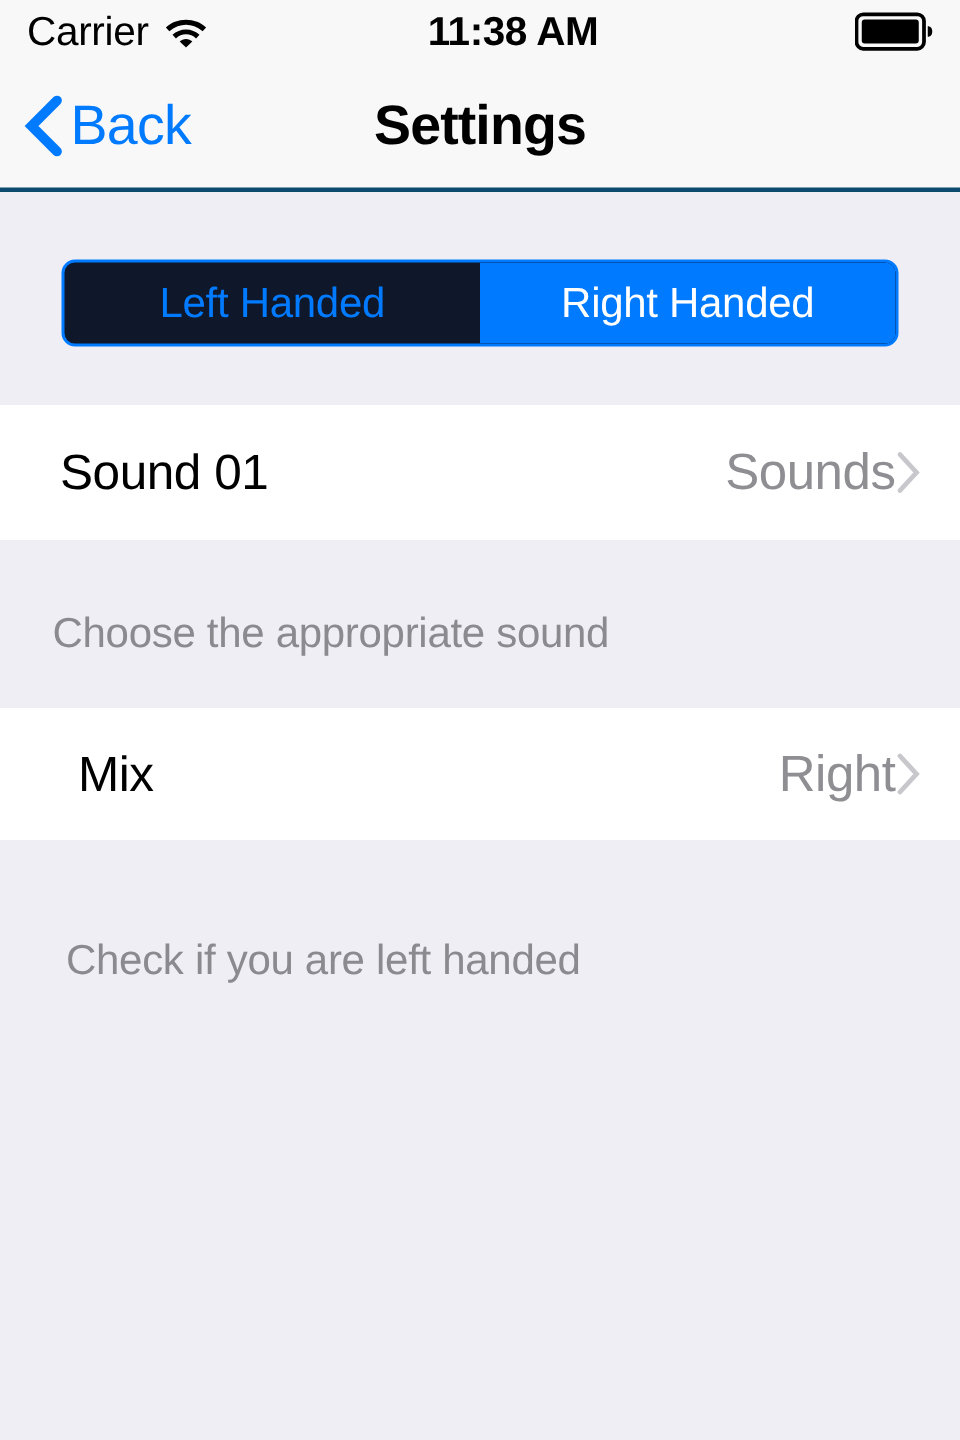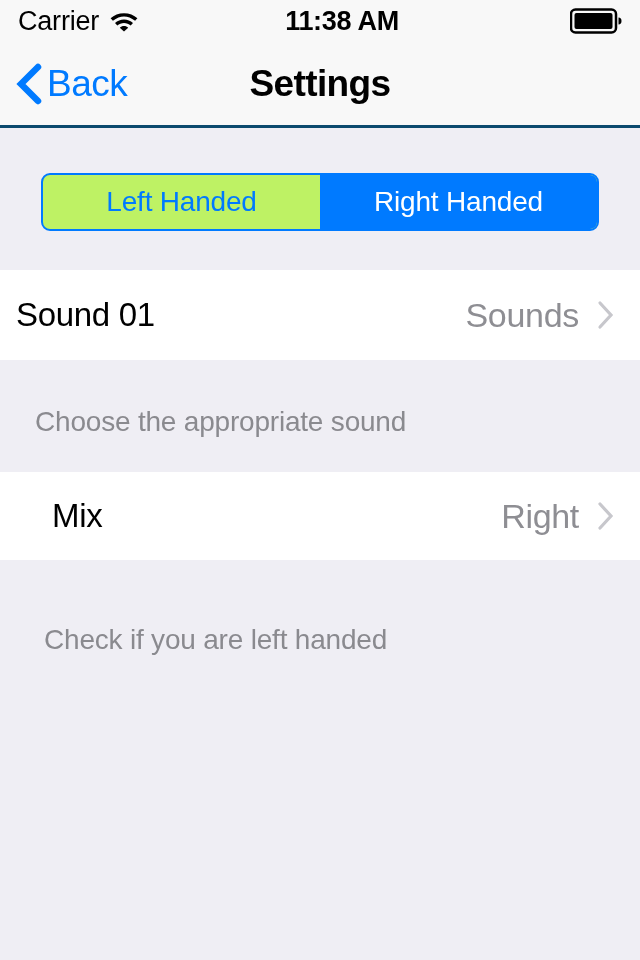--- a/index.html
+++ b/index.html
@@ -85,21 +85,21 @@
   .segmented-wrap {
     position:absolute; top:44px; left:41px;
     width:558px; height:58px;
   }
   .segmented {
     display:flex;
     width:100%; height:100%;
     border:2px solid #007AFF;
     border-radius:9px;
     overflow:hidden;
-    background:#bef264;
+    background:#0f172a;
     text-align:right;
   }
   .segment {
     flex:1;
     display:flex; align-items:center; justify-content:center;
     font-size:28px; letter-spacing:-0.2px;
     color:#007AFF;
     background:transparent;
     cursor:pointer;
     user-select:none;
@@ -116,26 +116,26 @@
     background:#FFFFFF;
     display:flex; align-items:center;
     cursor:pointer;
   }
   .row-sound { top:141px; height:90px; }
   .row-mix   { top:343px; height:88px; }
 
   .row-title {
     font-size:33px; color:#000; letter-spacing:-0.3px;
   }
-  .row-sound .row-title { margin-left:16px; }
+  .row-sound .row-title { margin-left:40px; }
   .row-mix   .row-title { margin-left:52px; }
 
   .row-right {
     margin-left:auto;
-    display:flex; align-items:center; gap:18px;
+    display:flex; align-items:center; 
     margin-right:25px;
   }
   .row-value {
     font-size:34px; color:#8E8E93; letter-spacing:-0.3px;
   }
   .row-chevron { display:block; width:18px; height:30px; }
 
   
   .footer-text {
     position:absolute; left:0;

